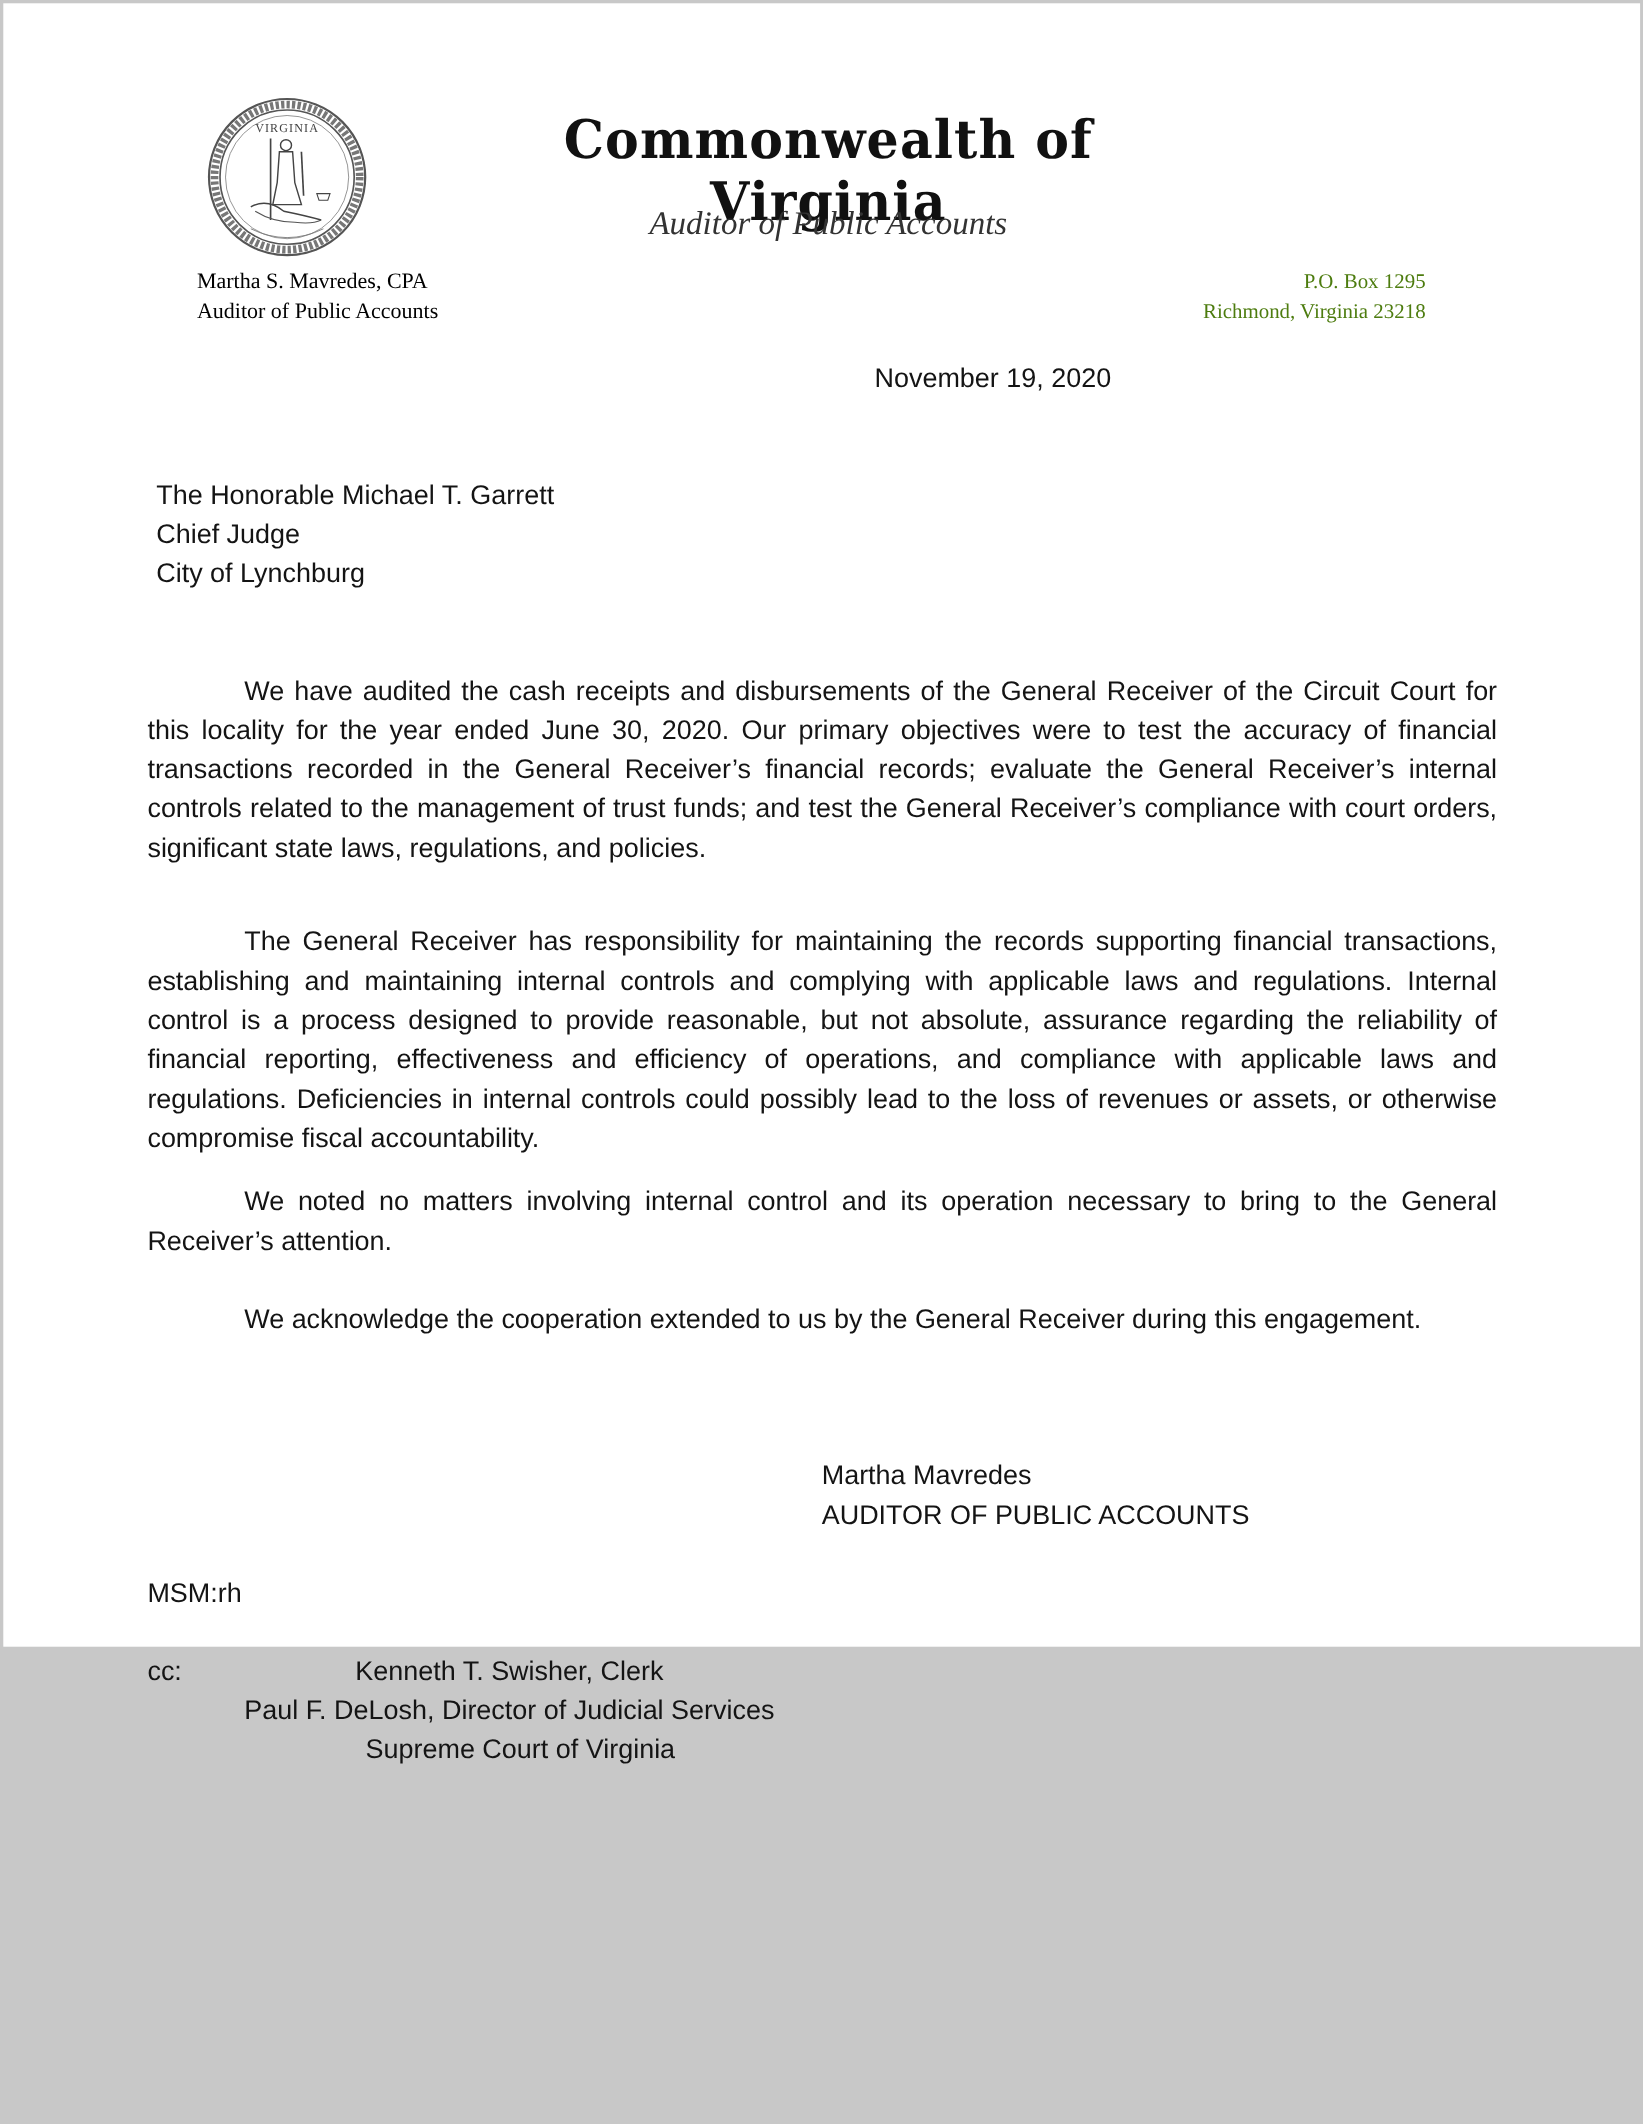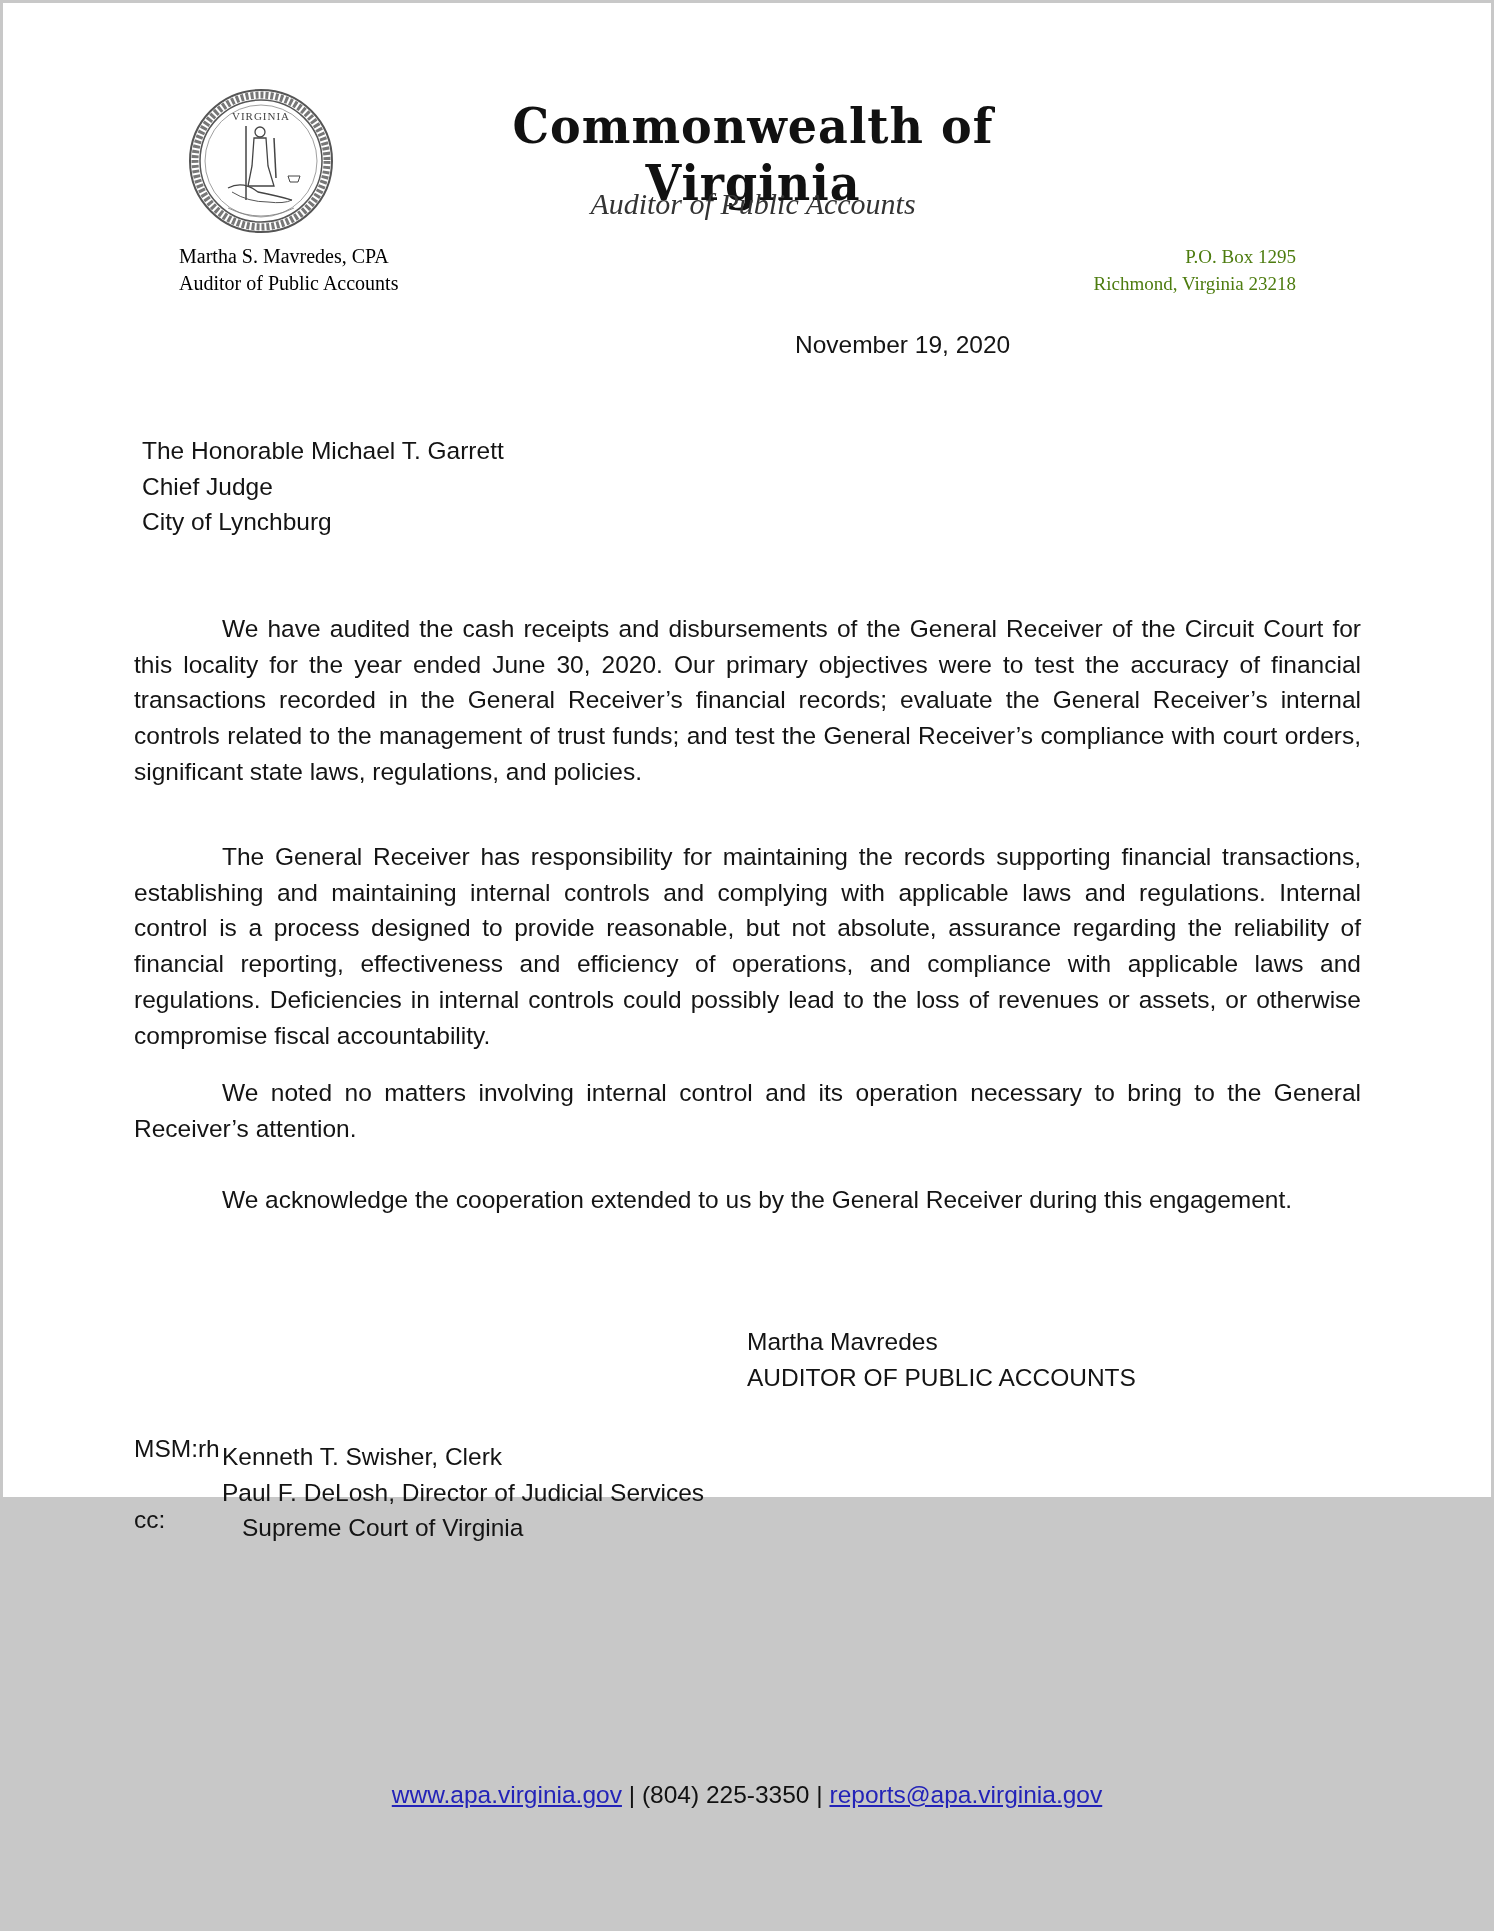--- a/index.html
+++ b/index.html
@@ -34,21 +34,21 @@
   .para {
     left: 131px; width: 1227px; text-align: justify; text-indent: 88px; margin: 0;
   }
   .p1 { top: 608px; }
   .p2 { top: 836px; }
   .p3 { top: 1072px; }
   .p4 { top: 1179px; }
   .sig { left: 744px; top: 1321px; }
   .initials { left: 131px; top: 1428px; }
   .cc-label { left: 131px; top: 1499px; }
-  .cc-list { left: 219px; top: 1436px; }
+  .cc-list { left: 219px; top: 1499px; text-align: center; }
   .cc-sub { padding-left: 20px; }
 
   .footer {
     left: 0; width: 1488px; top: 1778px; text-align: center; font-size: 24.5px;
   }
   .footer a { color: #2323b8; text-decoration: underline; }
   .footer .sep { color: #111; }
 </style>
 </head>
 <body>
@@ -104,20 +104,13 @@
 
   <div class="abs sans body-text initials">MSM:rh</div>
 
   <div class="abs sans body-text cc-label">cc:</div>
   <div class="abs sans body-text cc-list">
     <div>Kenneth T. Swisher, Clerk</div>
     <div>Paul F. DeLosh, Director of Judicial Services</div>
     <div class="cc-sub">Supreme Court of Virginia</div>
   </div>
 
-  <div class="abs sans footer">
-    <a href="#">www.apa.virginia.gov</a>
-    <span class="sep">|</span>
-    <span class="sep">(804) 225-3350</span>
-    <span class="sep">|</span>
-    <a href="#">reports@apa.virginia.gov</a>
-  </div>
 </div>
 
 </body></html>

